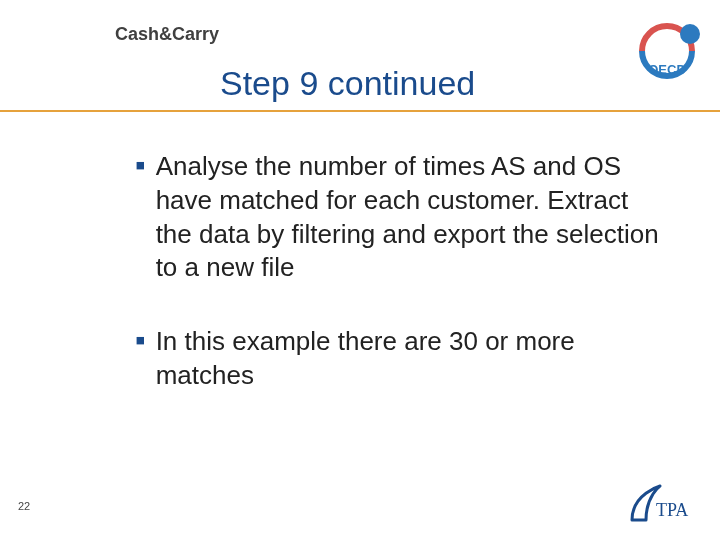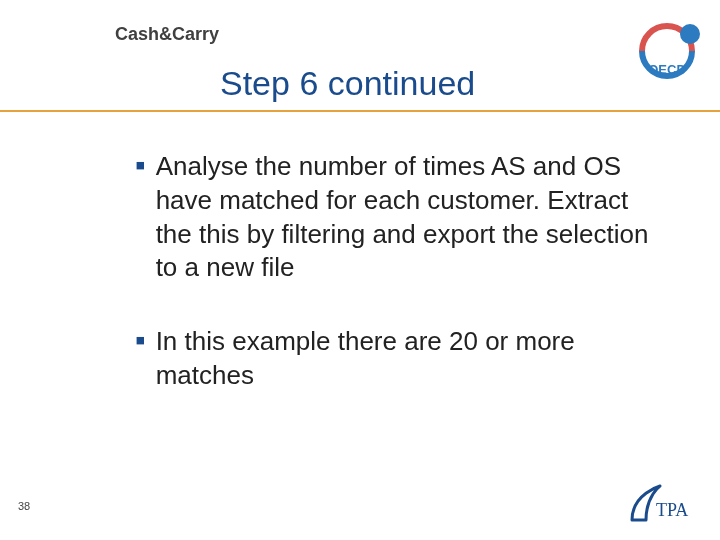--- a/index.html
+++ b/index.html
@@ -86,34 +86,34 @@
 
 <div class="oecd-logo">
   <svg viewBox="0 0 70 70" width="70" height="70">
     <path d="M10 35 a25 25 0 0 1 50 0" fill="none" stroke="#d9534f" stroke-width="6"></path>
     <path d="M10 35 a25 25 0 0 0 50 0" fill="none" stroke="#2c7abf" stroke-width="6"></path>
     <circle cx="58" cy="18" r="10" fill="#2c7abf"></circle>
     <text x="35" y="58" text-anchor="middle" font-size="13" font-weight="bold" fill="#2c7abf" font-family="Arial">OECD</text>
   </svg>
 </div>
 
-<div class="title">Step 6 continued</div>
+<div class="title">Step 9 continued</div>
 <div class="title-rule"></div>
 
 <div class="content">
   <div class="bullet-item">
     <span class="bullet-mark">▪</span>
-    <span class="bullet-text">Analyse the number of times AS and OS have matched for each customer. Extract the this by filtering and export the selection to a new file</span>
+    <span class="bullet-text">Analyse the number of times AS and OS have matched for each customer. Extract the data by filtering and export the selection to a new file</span>
   </div>
   <div class="bullet-item">
     <span class="bullet-mark">▪</span>
-    <span class="bullet-text">In this example there are 20 or more matches</span>
+    <span class="bullet-text">In this example there are 30 or more matches</span>
   </div>
 </div>
 
-<div class="page-number">38</div>
+<div class="page-number">22</div>
 
 <div class="tpa-logo">
   <svg viewBox="0 0 70 48" width="70" height="48">
     <path d="M6 40 C 6 14, 34 6, 34 6 C 34 6, 20 16, 20 40 Z" fill="none" stroke="#1a4b8c" stroke-width="3" stroke-linejoin="round"></path>
     <text x="30" y="36" font-size="18" font-family="Georgia, serif" fill="#1a4b8c">TPA</text>
   </svg>
 </div>
 
 </body></html>

